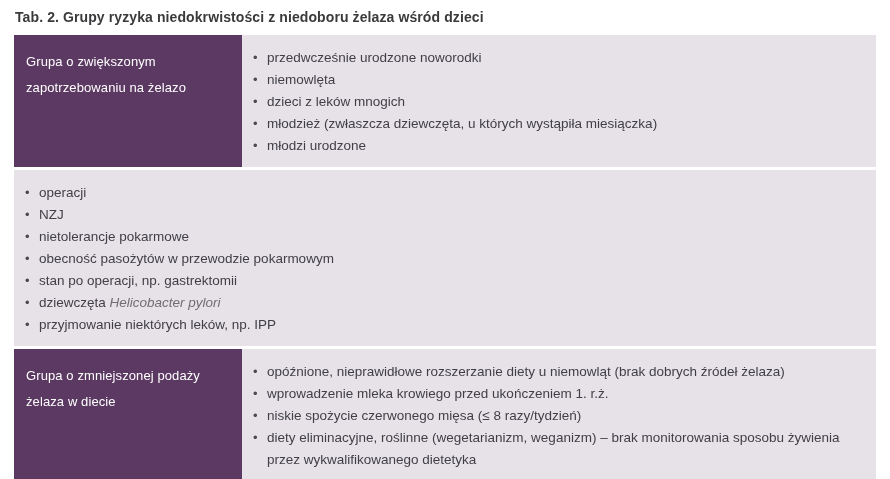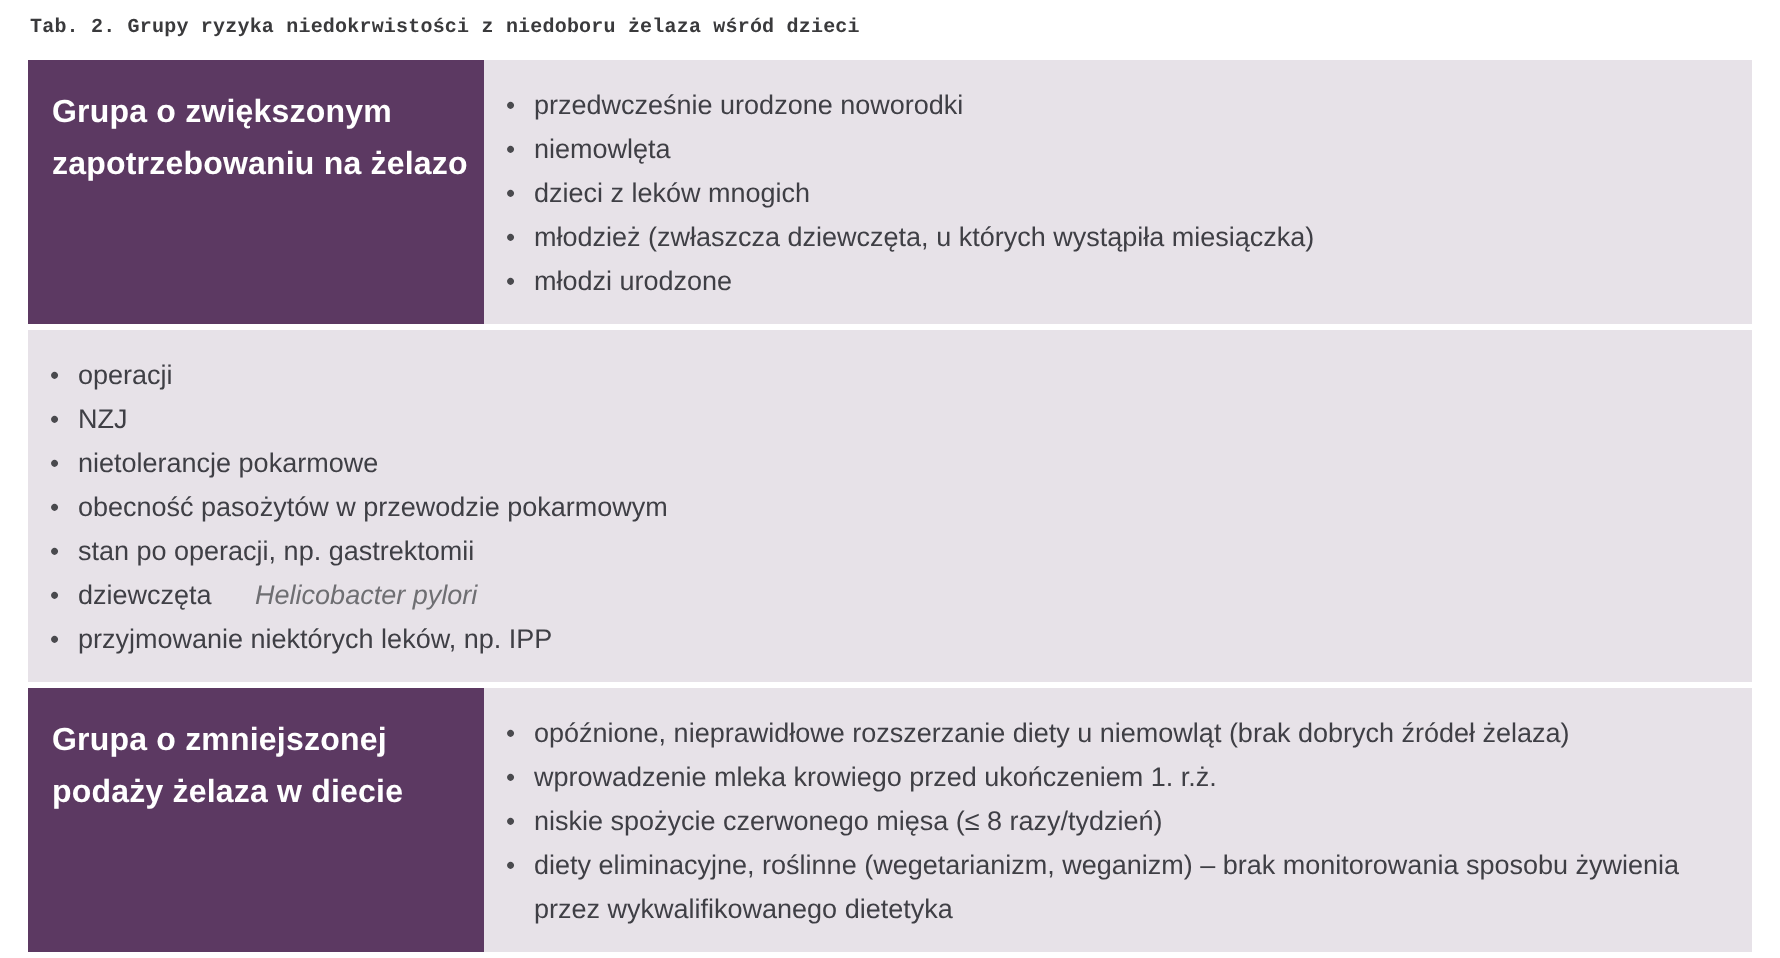--- a/index.html
+++ b/index.html
@@ -13,45 +13,44 @@
   }
   *{margin:0;padding:0;box-sizing:border-box;}
   html,body{background:var(--page_bg);}
   body{
     width:890px;height:479px;overflow:hidden;
     font-family:"Liberation Sans", sans-serif;
     -webkit-font-smoothing:antialiased;
   }
   .title{
     padding:9px 0 0 15px;
-    font-size:10px;
+    font-size:14px;
     font-weight:600;
     color:var(--title_text);
     letter-spacing:.1px;
     margin-bottom:10px;
-    font-family:Liberation Mono, monospace;
   }
   .table{
     margin-left:14px;
     width:862px;
   }
   .row{
     display:flex;
     margin-bottom:3px;
   }
   .row.r1 .cell{min-height:127px;}
   .row.r2 .cell{min-height:165px;}
   .row.r3 .cell{min-height:130px;}
   .cell-left{
     width:228px;
     flex:0 0 228px;
     background:var(--header_bg);
     color:var(--header_text);
-    font-weight:bold;
-    font-size:16px;
+    font-weight:normal;
+    font-size:13px;
     line-height:26px;
     padding:14px 6px 10px 12px;
     letter-spacing:.1px;
   }
   .cell-right{
     flex:1;
     background:var(--body_bg);
     color:var(--body_text);
     font-size:13.5px;
     line-height:22px;
@@ -72,21 +71,20 @@
     font-size:13px;
     color:#4A4A4E;
     line-height:22px;
   }
   .item-text{
     flex:1;
     padding-right:6px;
   }
   .item-text em.latin{
     color:var(--muted_text);
-    margin-left:18px;
   }
 </style>
 </head>
 <body>
 
 <div class="page">
 
   <div class="title">Tab. 2. Grupy ryzyka niedokrwistości z niedoboru żelaza wśród dzieci</div>
 
   <div class="table">

